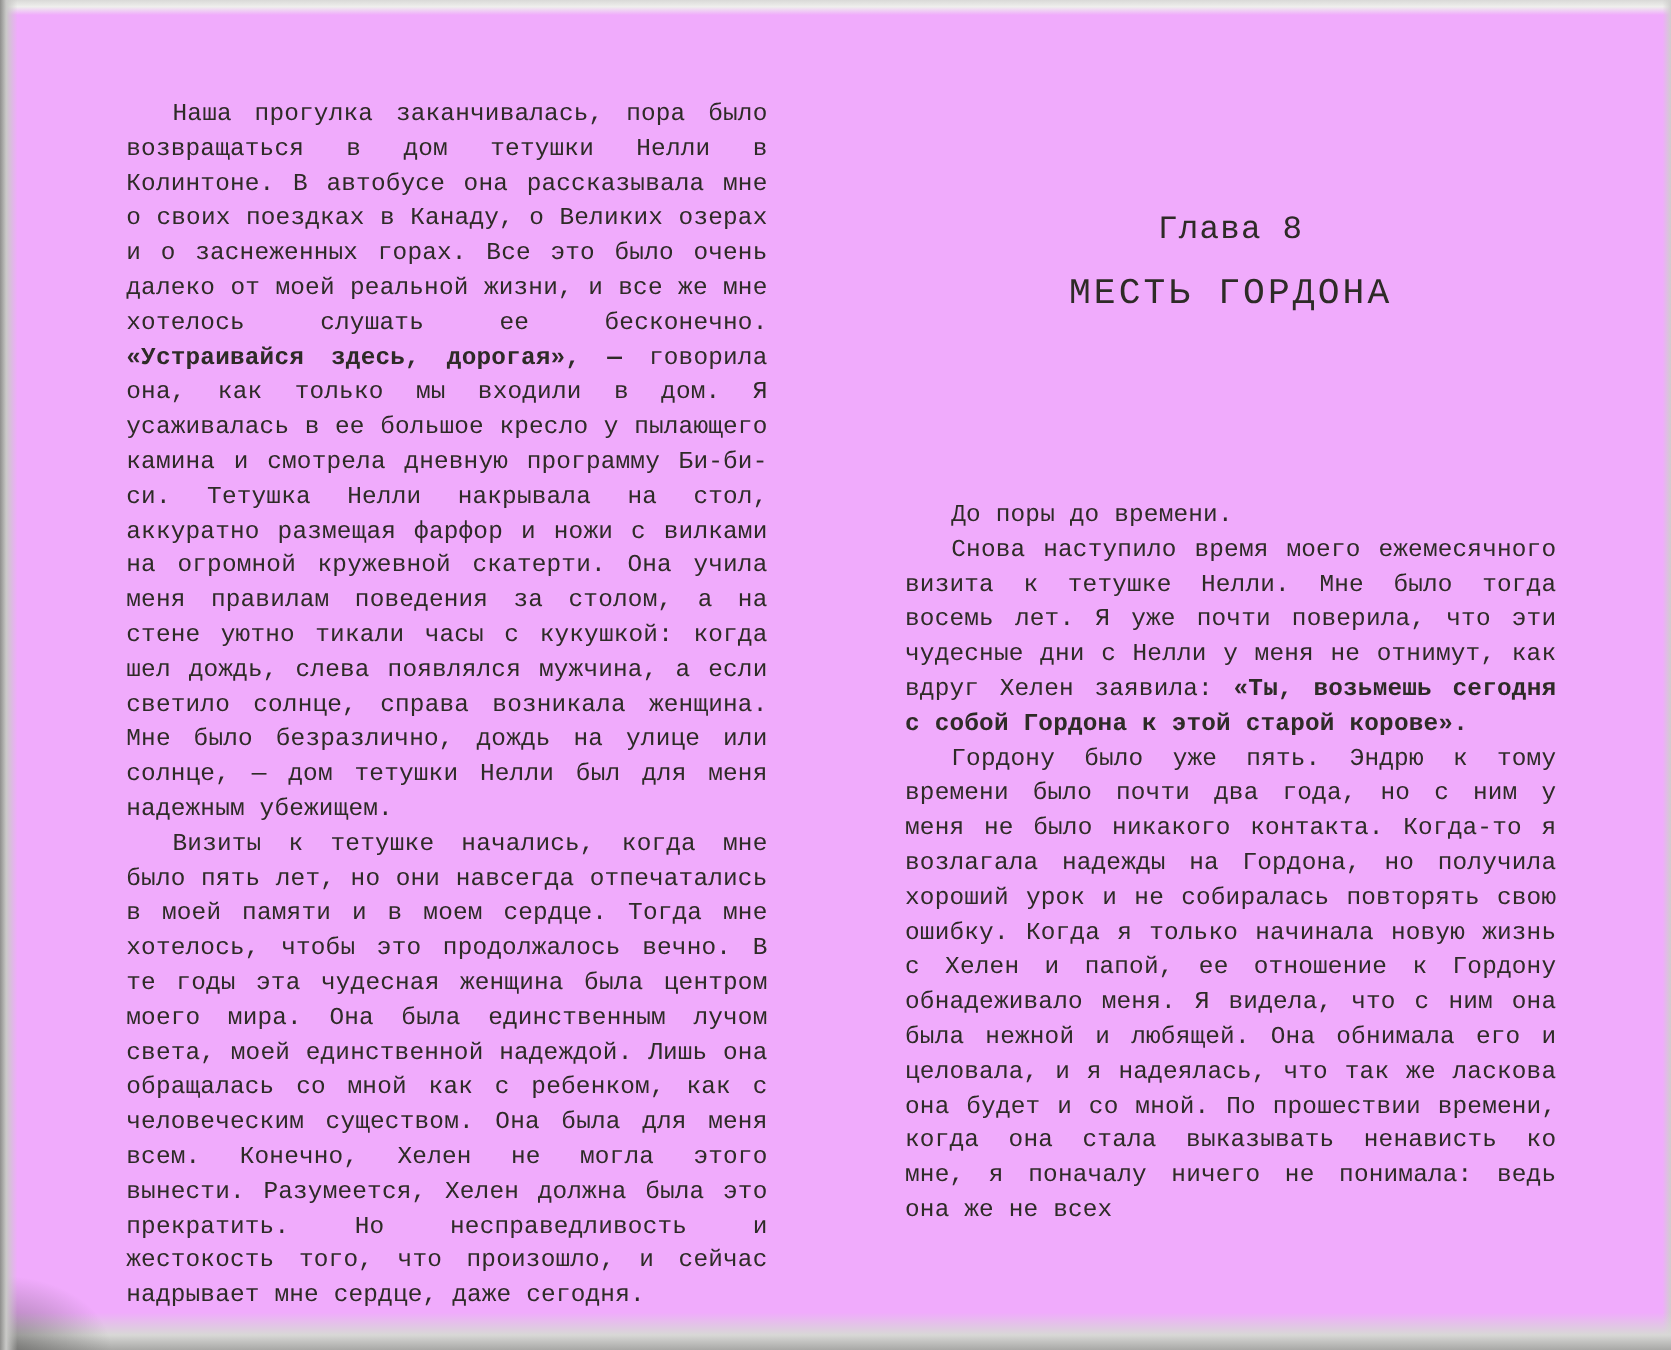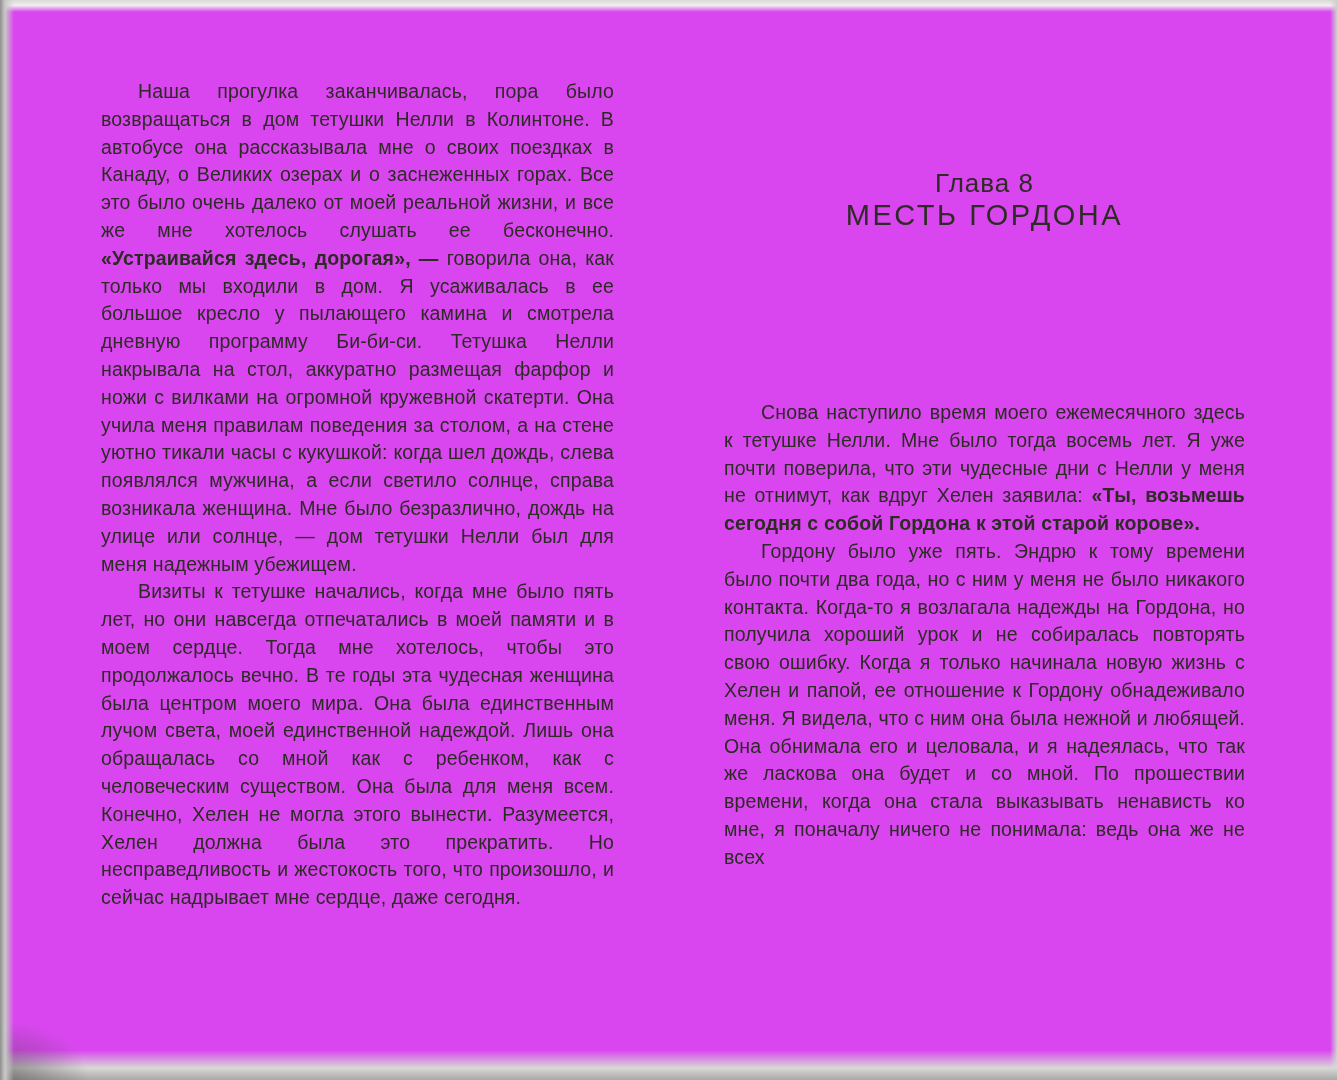--- a/index.html
+++ b/index.html
@@ -4,23 +4,23 @@
 <style>
   html, body {
     margin: 0;
     padding: 0;
     background: #ffffff;
   }
   .scan {
     position: relative;
     width: 1337px;
     height: 1080px;
-    background: #d946ef;
+    background: #f0abfc;
     overflow: hidden;
-    font-family: Liberation Sans, sans-serif;
+    font-family: Liberation Mono, monospace;
     color: #2e2b27;
   }
   
   .edge-top {
     position: absolute; top: 0; left: 0; right: 0; height: 12px;
     background: linear-gradient(to bottom, #d9d9d7 0%, #efefed 45%, rgba(252,251,249,0) 100%);
   }
   .edge-left {
     position: absolute; top: 0; left: 0; bottom: 0; width: 14px;
     background: linear-gradient(to right, #8f8f8d 0%, #c9c9c7 35%, rgba(252,251,249,0) 100%);
@@ -70,20 +70,21 @@
   .chapter-head {
     position: absolute;
     top: 168px;
     left: 0;
     width: 100%;
     text-align: center;
   }
   .chapter-label {
     font-size: 26px;
     letter-spacing: 1px;
+    margin-bottom: 20px;
   }
   .chapter-title {
     font-size: 29px;
     letter-spacing: 2.5px;
     margin-bottom: 22px;
   }
   .chapter-year {
     font-style: italic;
     font-size: 22px;
     letter-spacing: 0.5px;
@@ -116,19 +117,20 @@
       </div>
   </div>
 
   <div class="page-col right">
     <div class="chapter-head">
       <div class="chapter-label">Глава 8</div>
       <div class="chapter-title">МЕСТЬ ГОРДОНА</div>
     </div>
 
     <div class="body-text">
-        <p><span>Снова наступило время моего ежемесячного здесь к тетушке Нелли. Мне было тогда восемь лет. Я уже почти поверила, что эти чудесные дни с Нелли у меня не отнимут, как вдруг Хелен заявила: </span><span class="bold">«Ты, возьмешь сегодня с собой Гордона к этой старой корове».</span></p>
+        <p><span>До поры до времени.</span></p>
+        <p><span>Снова наступило время моего ежемесячного визита к тетушке Нелли. Мне было тогда восемь лет. Я уже почти поверила, что эти чудесные дни с Нелли у меня не отнимут, как вдруг Хелен заявила: </span><span class="bold">«Ты, возьмешь сегодня с собой Гордона к этой старой корове».</span></p>
         <p><span>Гордону было уже пять. Эндрю к тому времени было почти два года, но с ним у меня не было никакого контакта. Когда-то я возлагала надежды на Гордона, но получила хороший урок и не собиралась повторять свою ошибку. Когда я только начинала новую жизнь с Хелен и папой, ее отношение к Гордону обнадеживало меня. Я видела, что с ним она была нежной и любящей. Она обнимала его и целовала, и я надеялась, что так же ласкова она будет и со мной. По прошествии времени, когда она стала выказывать ненависть ко мне, я поначалу ничего не понимала: ведь она же не всех</span></p>
       </div>
 
   </div>
 
 </div>
 
 </body></html>

